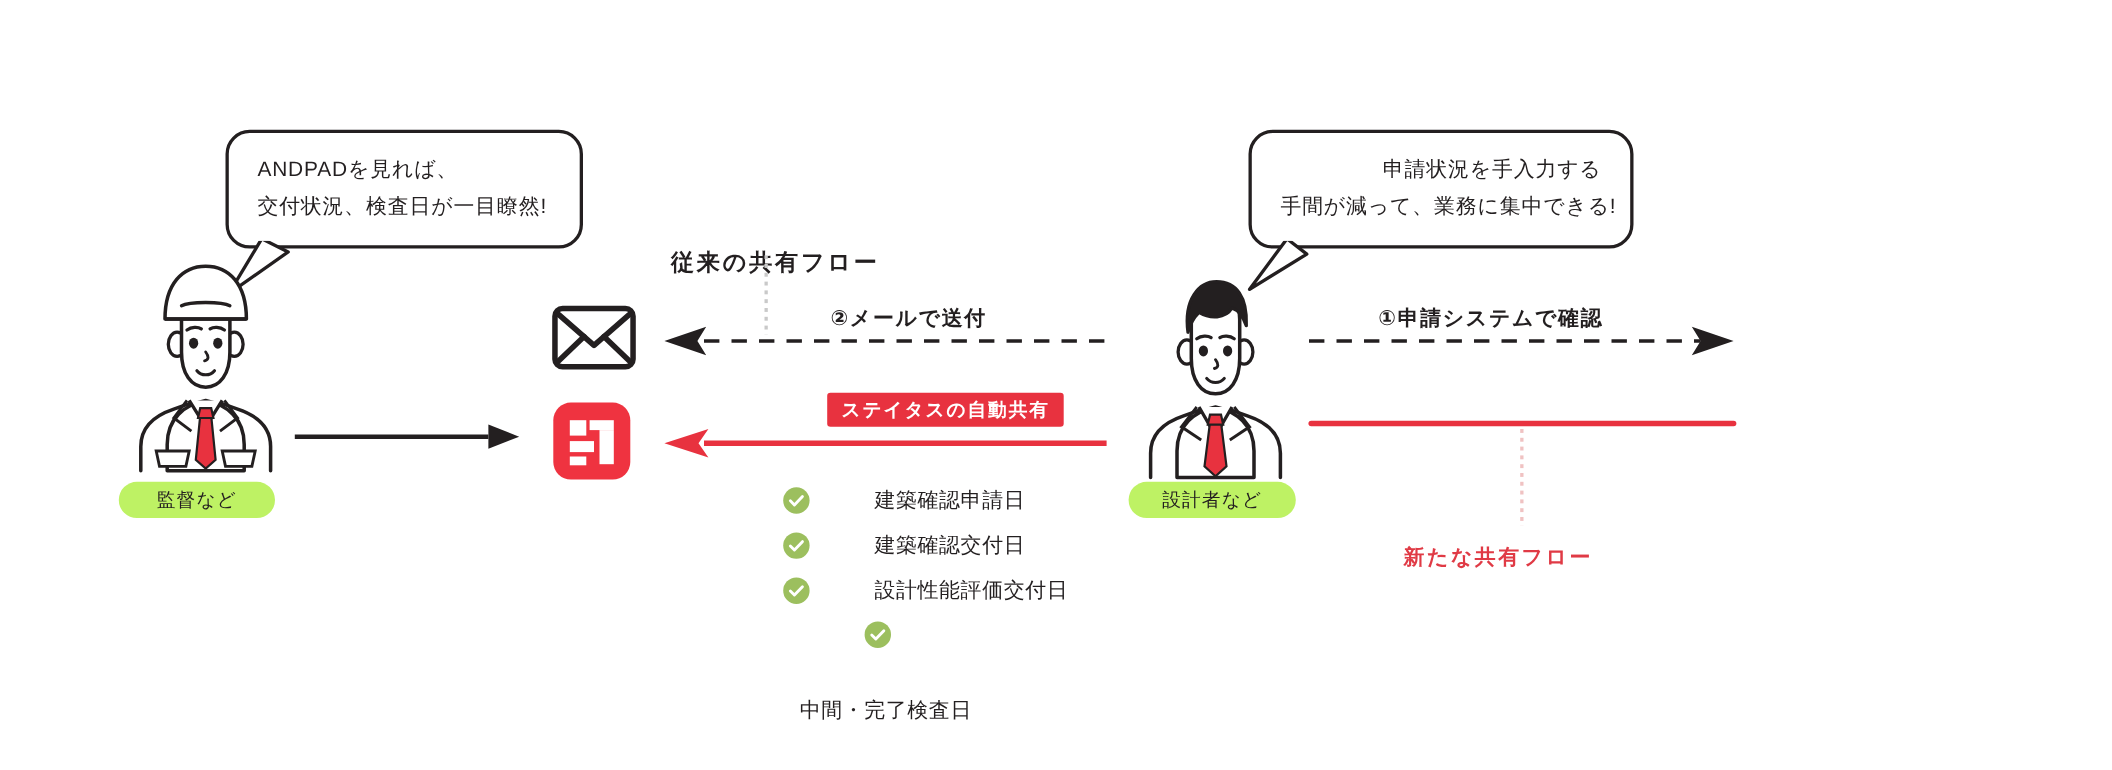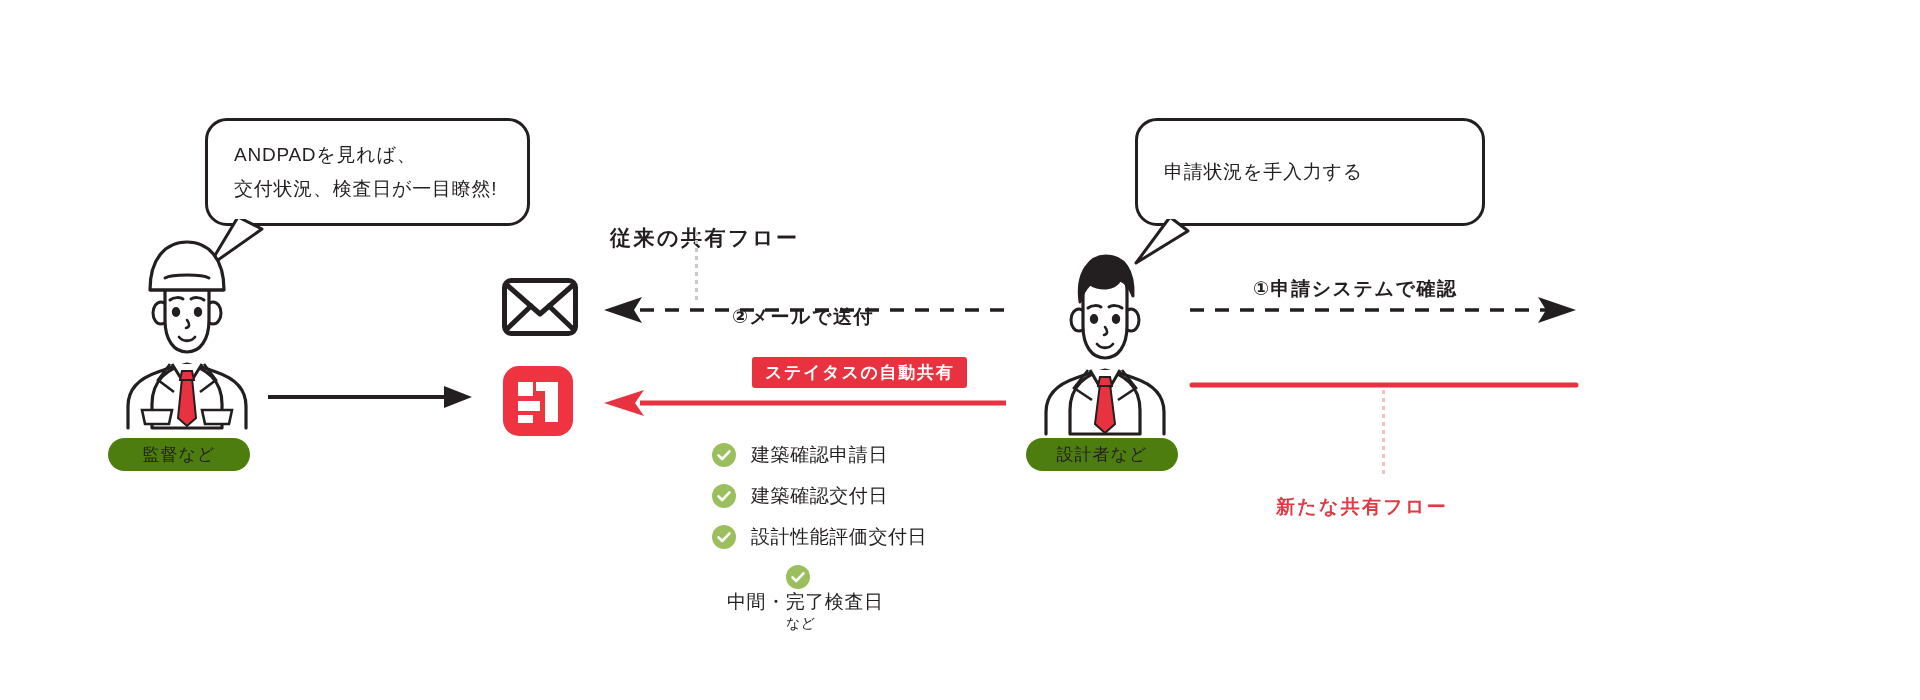--- a/index.html
+++ b/index.html
@@ -13,40 +13,40 @@
     position:absolute;border:3px solid #231f20;border-radius:22px;background:#fff;
     box-sizing:border-box;display:flex;flex-direction:column;justify-content:center;
     padding:0 26px;
   }
   .bubble .line{
     font-size:19px;line-height:34px;letter-spacing:.04em;color:#231f20;white-space:nowrap;
   }
 
   
   .pill{
-    position:absolute;background:#4d7c0f;border-radius:17px;height:33px;
+    position:absolute;background:#bef264;border-radius:17px;height:33px;
     display:flex;align-items:center;justify-content:center;
     font-size:17px;letter-spacing:.06em;color:#231f20;
   }
 
   
   .flow-title{position:absolute;font-size:21px;font-weight:bold;letter-spacing:.12em;color:#231f20;white-space:nowrap;}
   .flow-title.red{color:#e03a45;font-size:19px;}
 
   .arrow-label{position:absolute;font-size:19px;font-weight:bold;letter-spacing:.08em;color:#231f20;white-space:nowrap;}
 
   
   .badge{
     position:absolute;background:#e8323f;color:#fff;border-radius:3px;
     height:31px;display:flex;align-items:center;justify-content:center;
     font-size:17px;font-weight:bold;letter-spacing:.1em;padding:0 13px;white-space:nowrap;
   }
 
   
-  .check-row{position:absolute;display:flex;align-items:center;}
+  .check-row{position:absolute;display:flex;align-items:center;gap:44px;}
   .check-ic{width:24px;height:24px;border-radius:50%;background:#9cbf5e;
             display:flex;align-items:center;justify-content:center;flex:none;}
   .check-ic svg{display:block;}
   .check-tx{margin-left:15px;font-size:19px;letter-spacing:.03em;color:#231f20;white-space:nowrap;}
   .check-sub{margin-left:6px;font-size:14px;letter-spacing:.03em;color:#231f20;}
 
   
   .vdot{position:absolute;width:3px;}
   .vdot.gray{background-image:linear-gradient(to bottom,#c9c9c9 50%,rgba(255,255,255,0) 0);
              background-size:3px 8px;background-repeat:repeat-y;}
@@ -132,21 +132,21 @@
     <rect x="15" y="16" width="15" height="14" fill="#ffffff"></rect>
     <rect x="15" y="35" width="22" height="10" fill="#ffffff"></rect>
     <rect x="15" y="49" width="15" height="8" fill="#ffffff"></rect>
     <rect x="33" y="16" width="22" height="9" fill="#ffffff"></rect>
     <rect x="42" y="25" width="13" height="31" fill="#ffffff"></rect>
   </svg>
 
   <div class="flow-title" style="left:610px;top:196px;margin-top:28px;">従来の共有フロー</div>
   <div class="vdot gray" style="left:695px;top:232px;height:72px;"></div>
 
-  <div class="arrow-label" style="left:732px;top:276px;margin-top:28px;">②メールで送付</div>
+  <div class="arrow-label" style="left:755px;top:276px;">②メールで送付</div>
   <svg class="abs" style="left:596px;top:296px;width:410px;height:28px;">
     <line x1="44" y1="14" x2="410" y2="14" stroke="#231f20" stroke-width="3.4" stroke-dasharray="14 11"></line>
     <path d="M46,1 L8,14 L46,27 L38,14 Z" fill="#231f20"></path>
   </svg>
 
   <div class="badge" style="left:704px;top:357px;margin-left:48px;">ステイタスの自動共有</div>
   <svg class="abs" style="left:596px;top:390px;width:410px;height:26px;">
     <line x1="44" y1="13" x2="410" y2="13" stroke="#e8323f" stroke-width="5"></line>
     <path d="M48,0 L8,13 L48,26 L39,13 Z" fill="#e8323f"></path>
   </svg>
@@ -181,22 +181,23 @@
   <div class="check-row" style="left:712px;top:565px;flex-direction:column;">
     <span class="check-ic">
       <svg width="24" height="24" viewBox="0 0 24 24">
           <path d="M6.5,12.3 L10.2,16 L17.5,8.4" fill="none" stroke="#ffffff" stroke-width="2.6" stroke-linecap="round" stroke-linejoin="round"></path>
         </svg>
     </span>
     <span class="check-tx">中間・完了検査日</span>
     <span class="check-sub">など</span>
   </div>
 
-  <div class="bubble" style="left:1135px;top:118px;width:350px;height:108px;">
+  <div class="bubble" style="left:1135px;top:118px;width:350px;height:108px;text-align:right;">
     <div class="line">申請状況を手入力する</div>
+    <div class="line">手間が減って、業務に集中できる!</div>
   </div>
   <svg class="abs" style="left:1122px;top:215px;width:70px;height:70px;">
     <path d="M48,2 L14,48 L66,16 Z" fill="#ffffff" stroke="#231f20" stroke-width="3" stroke-linejoin="round"></path>
     <rect x="30" y="-6" width="48" height="10" fill="#ffffff"></rect>
   </svg>
 
   <svg class="abs" style="left:1030px;top:238px;width:150px;height:196px;" viewBox="0 0 150 196">
 
     <path d="M40,196 L40,172 C40,148 56,136 75,132 C94,136 110,148 110,172 L110,196 Z" fill="#ffffff" stroke="#231f20" stroke-width="3.2" stroke-linejoin="round"></path>
     <path d="M16,196 L16,174 C16,156 28,146 46,140 L60,135" fill="none" stroke="#231f20" stroke-width="3.2" stroke-linecap="round"></path>

